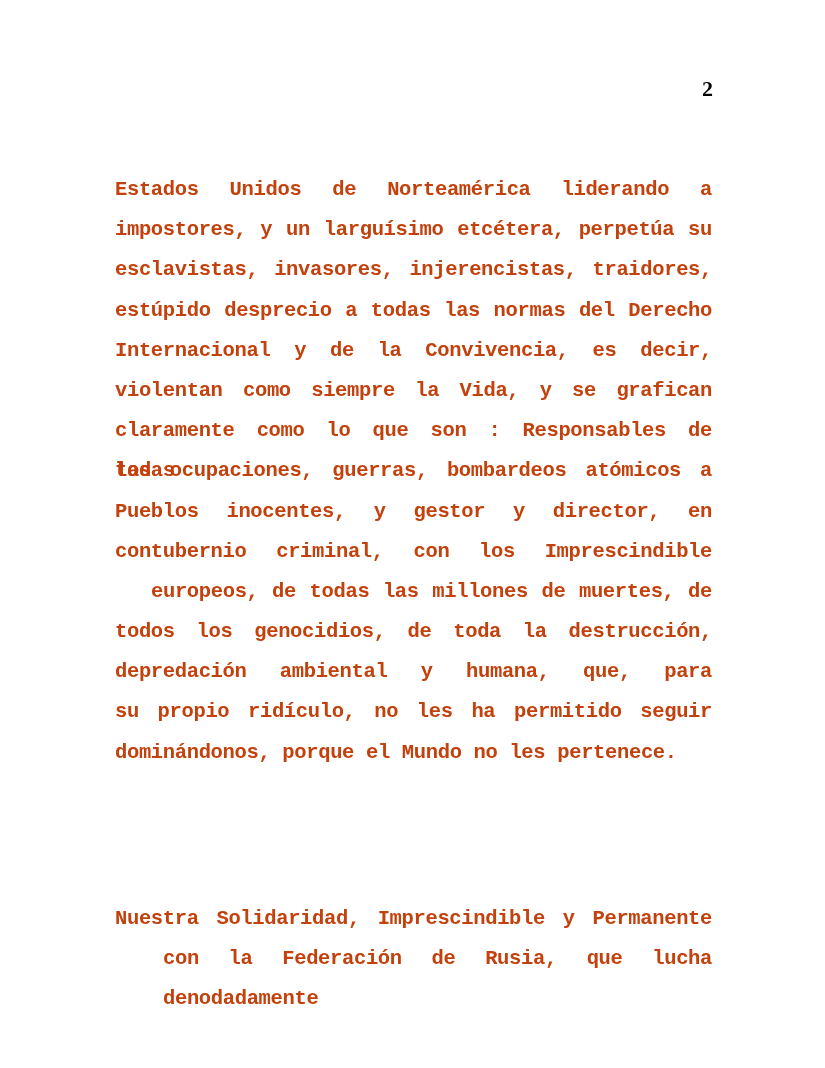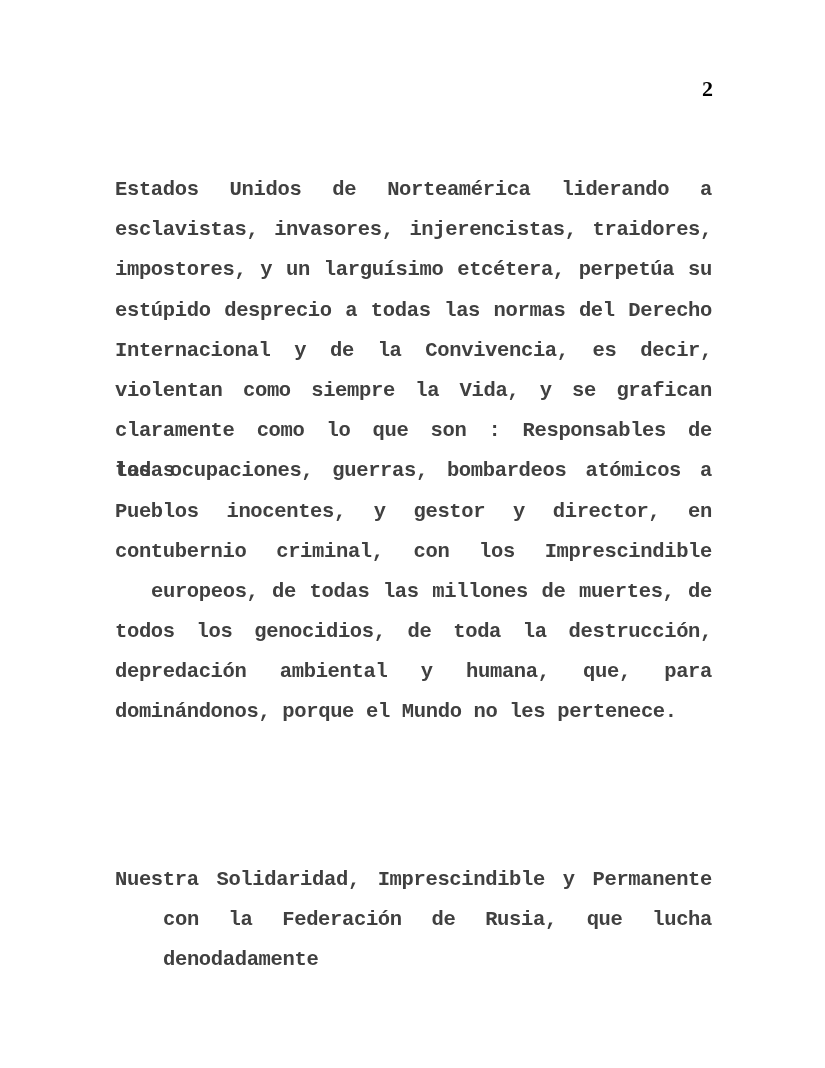--- a/index.html
+++ b/index.html
@@ -5,46 +5,47 @@
     html, body { margin: 0; padding: 0; background: #ffffff; }
     body { width: 825px; height: 1068px; position: relative; overflow: hidden; }
     .page-number {
       position: absolute; top: 76px; right: 112px;
       font-family: "Liberation Serif", serif; font-weight: bold;
       font-size: 22px; color: #000;
     }
     .body-text {
       position: absolute; left: 115px; width: 597px;
       font-family: "Liberation Mono", monospace; font-weight: bold;
-      font-size: 20.5px; color: #404040; line-height: 40.2px;
+      font-size: 20.5px; color: #c2410c; line-height: 40.2px;
       letter-spacing: -0.35px;
     }
     .line { display: block; text-align: justify; text-align-last: justify; white-space: nowrap; height: 40.2px; overflow: visible; }
     .line.last { text-align-last: left; }
     #para1 { top: 170px; }
-    #para2 { top: 860px; }
+    #para2 { top: 899px; }
   </style>
 </head>
 <body>
 
 <div class="page-number">2</div>
 
 <div class="body-text" id="para1">
   <span class="line" style="white-space: normal;">Estados Unidos de Norteamérica liderando a</span>
+  <span class="line" style="white-space: normal;">impostores, y un larguísimo etcétera, perpetúa su</span>
   <span class="line" style="white-space: normal;">esclavistas, invasores, injerencistas, traidores,</span>
-  <span class="line" style="white-space: normal;">impostores, y un larguísimo etcétera, perpetúa su</span>
   <span class="line" style="white-space: normal;">estúpido desprecio a todas las normas del Derecho</span>
   <span class="line" style="white-space: normal;">Internacional y de la Convivencia, es decir,</span>
   <span class="line" style="white-space: normal;">violentan como siempre la Vida, y se grafican</span>
   <span class="line" style="white-space: normal;">claramente como lo que son : Responsables de todas</span>
   <span class="line" style="white-space: normal;">las ocupaciones, guerras, bombardeos atómicos a</span>
   <span class="line" style="white-space: normal;">Pueblos inocentes, y gestor y director, en</span>
   <span class="line" style="white-space: normal;">contubernio criminal, con los Imprescindible</span>
   <span class="line" style="white-space: normal; margin-left: 36px;">europeos, de todas las millones de muertes, de</span>
   <span class="line" style="white-space: normal;">todos los genocidios, de toda la destrucción,</span>
   <span class="line" style="white-space: normal;">depredación ambiental y humana, que, para</span>
+  <span class="line" style="white-space: normal;">su propio ridículo, no les ha permitido seguir</span>
   <span class="line last" style="white-space: normal;">dominándonos, porque el Mundo no les pertenece.</span>
 </div>
 
 <div class="body-text" id="para2">
   <span class="line" style="white-space: normal;">Nuestra Solidaridad, Imprescindible y Permanente</span>
   <span class="line" style="white-space: normal; margin-left: 48px;">con la Federación de Rusia, que lucha denodadamente</span>
 </div>
 
 </body></html>

